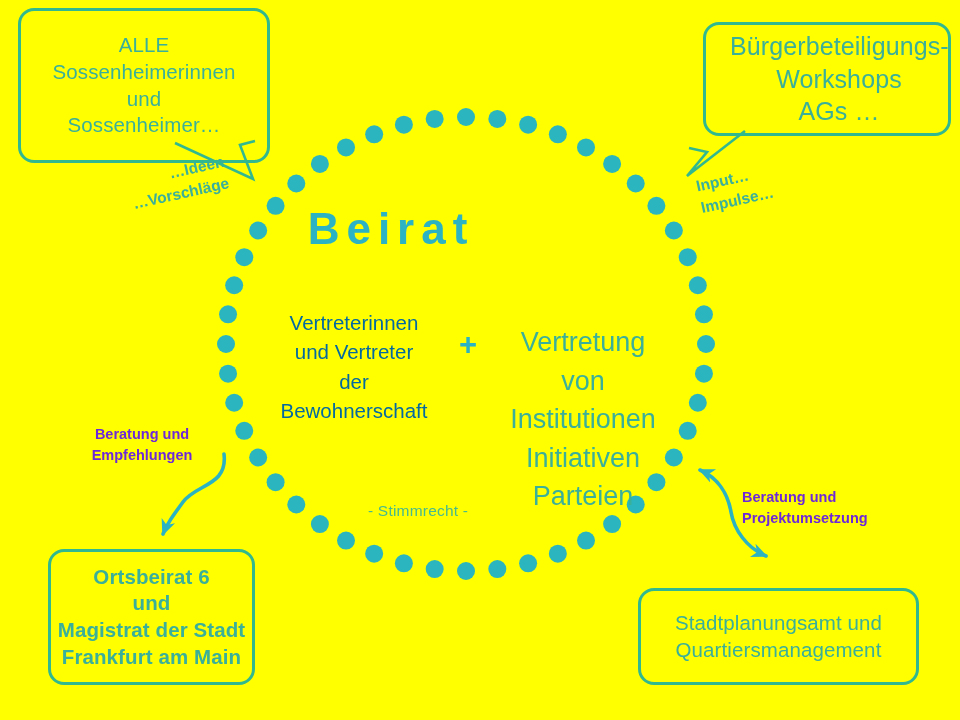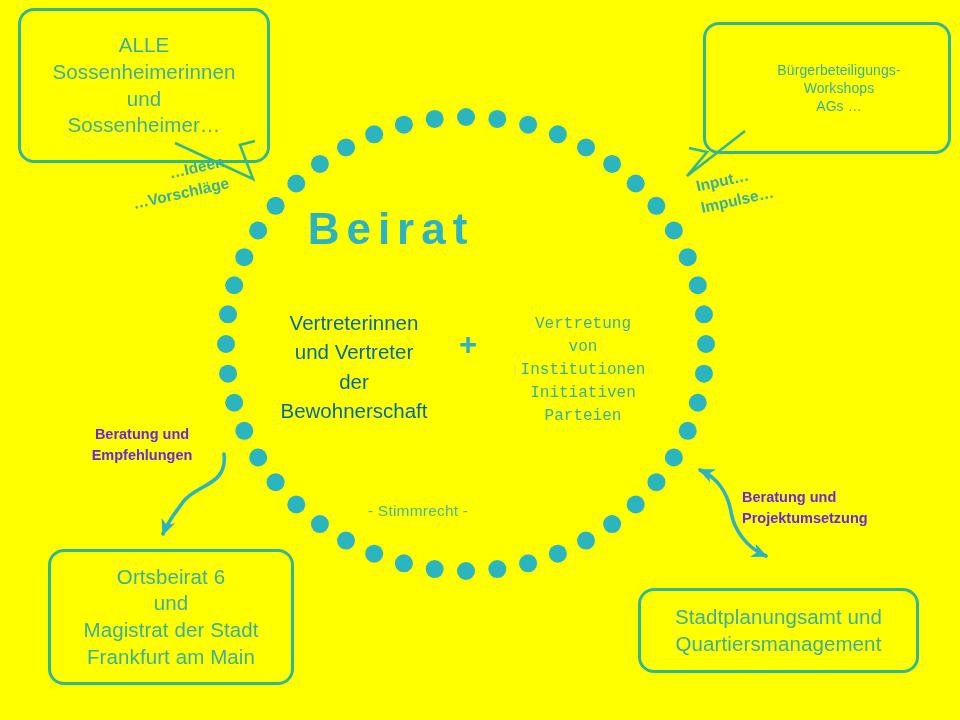--- a/index.html
+++ b/index.html
@@ -43,32 +43,33 @@
   }
   .box .txt { width: 100%; padding: 0 6px; }
 
   #bubble-citizens {
     left: 18px; top: 8px;
     width: 252px; height: 155px;
     font-size: 20.5px;
   }
   #bubble-workshops {
     left: 703px; top: 22px;
-    width: 248px; height: 132px;
-    font-size: 14px;
+    width: 248px; height: 114px;
+    font-size: 25px;
     padding-left: 24px;
   }
   #box-ortsbeirat {
     left: 48px; top: 549px;
-    width: 246px; height: 136px;
+    width: 207px; height: 136px;
     font-size: 20.5px;
+    font-weight: bold;
   }
   #box-stadtplanung {
     left: 638px; top: 588px;
-    width: 281px; height: 85px;
+    width: 281px; height: 97px;
     font-size: 20.5px;
   }
 
   
   #title-beirat {
     position: absolute;
     left: 0; top: 204px;
     width: 775px;
     text-align: center;
     font-size: 44px;
@@ -83,27 +84,26 @@
     position: absolute;
     left: 258px; top: 308px;
     width: 192px;
     text-align: center;
     font-size: 20.5px;
     color: #0369a1;
     line-height: 1.43;
   }
   #col-right {
     position: absolute;
-    left: 487px; top: 313px;
+    left: 487px; top: 323px;
     width: 192px;
     text-align: center;
-    font-size: 16px;
+    font-size: 27px;
     color: #3aaf9a;
     line-height: 1.43;
-    font-family: Liberation Mono, monospace;
   }
   #plus-sign {
     position: absolute;
     left: 441px; top: 329px;
     width: 54px;
     text-align: center;
     font-size: 31px;
     font-weight: bold;
     color: #2bb3c4;
     line-height: 1;

